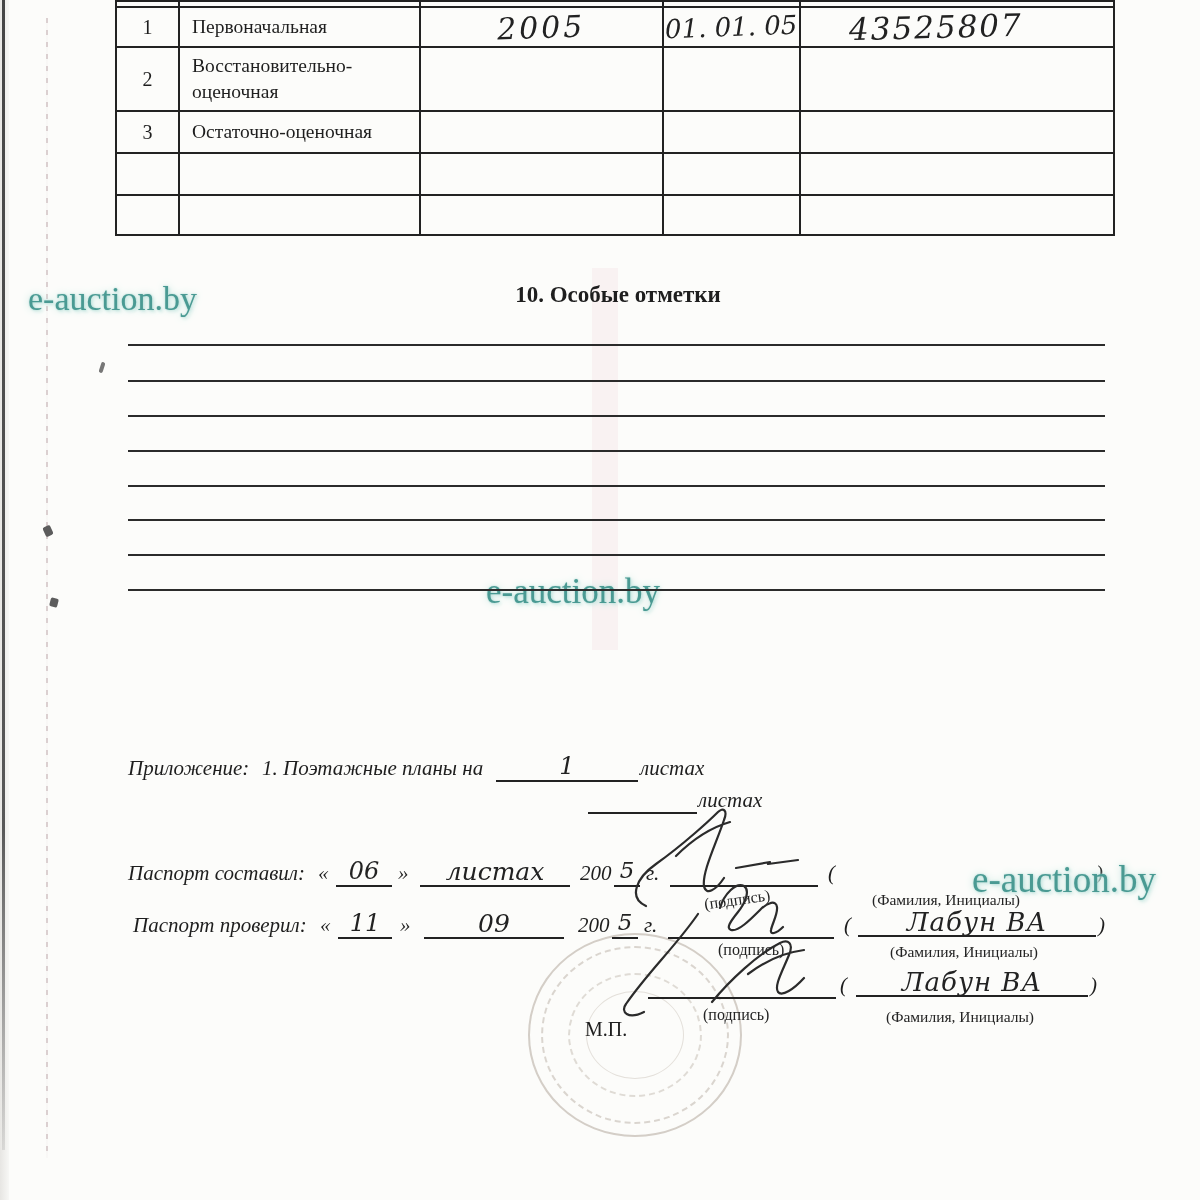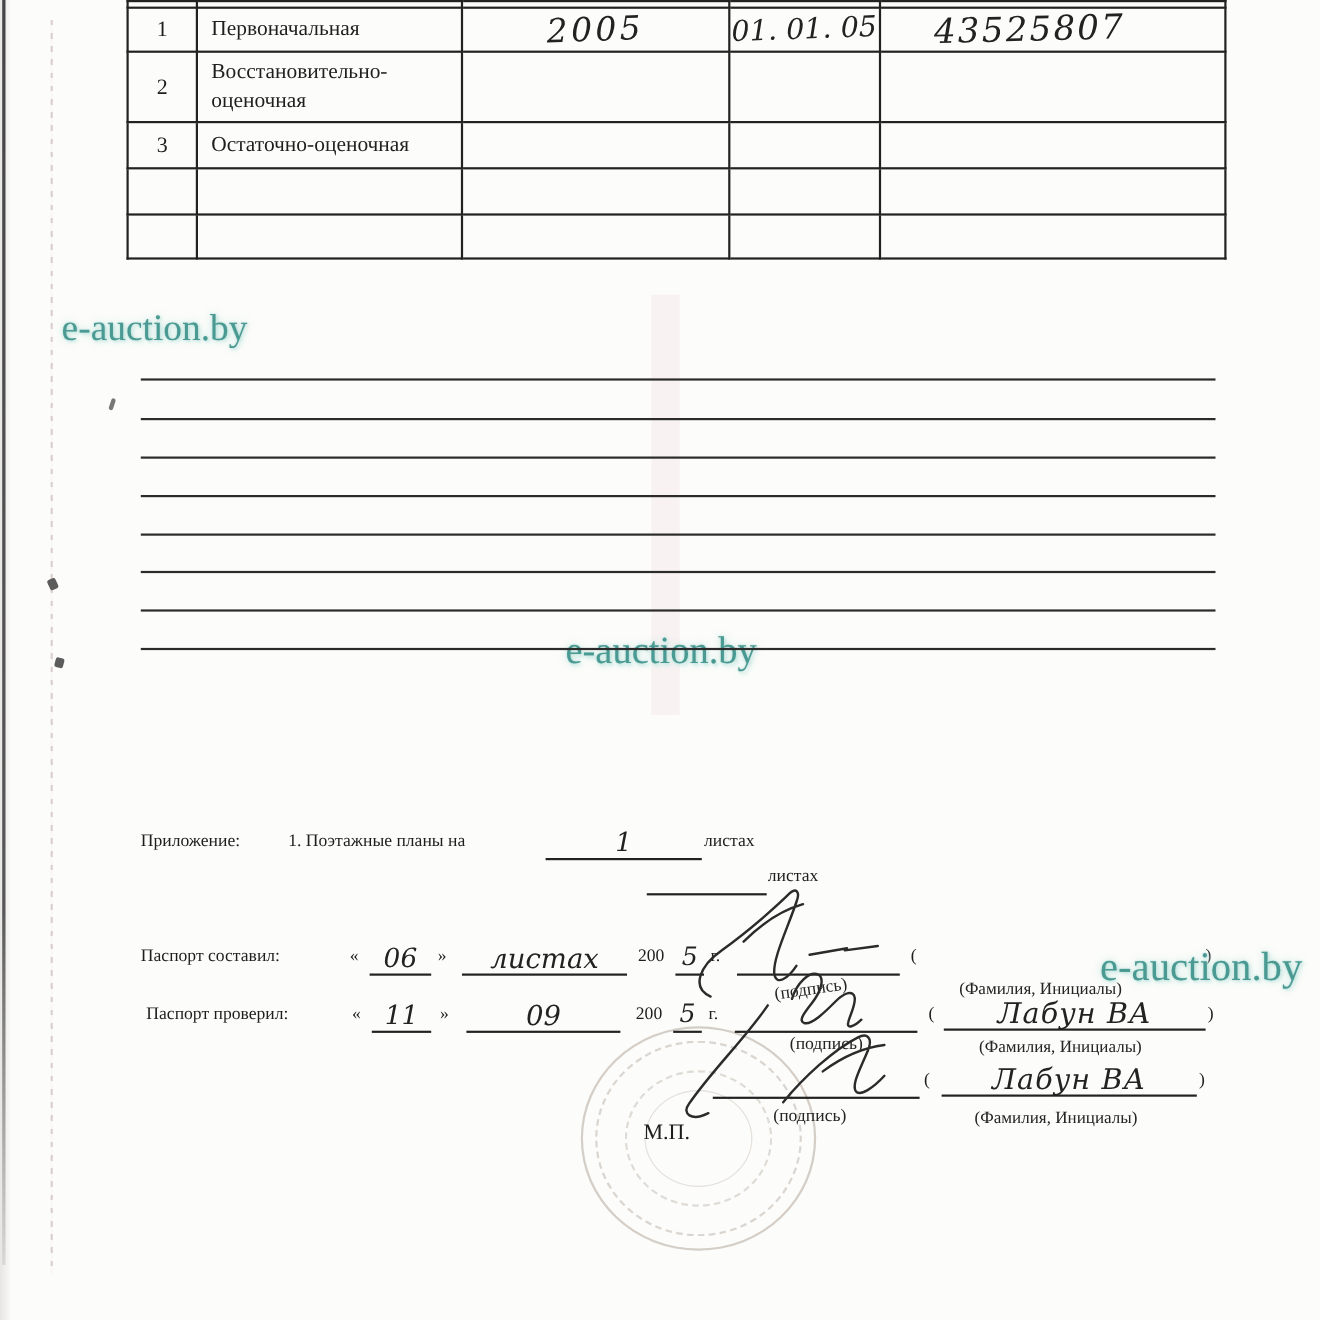--- a/index.html
+++ b/index.html
@@ -25,27 +25,27 @@
   .hw{font-family:"DejaVu Serif",serif;font-style:italic;color:#222;}
   .vt .hw{display:inline-block;}
   td.c-val{text-align:center;}
   td.c-val .hw{font-size:30px;transform:rotate(-2deg);letter-spacing:3px;}
   td.c-date{text-align:center;}
   td.c-date .hw{font-size:26px;transform:rotate(-2deg);}
   td.c-amt{text-align:left;padding-left:48px;}
   td.c-amt .hw{font-size:31px;letter-spacing:2px;transform:rotate(-1.5deg);}
   
   .wm{position:absolute;font-family:"Liberation Serif",serif;color:#4a9a93;white-space:nowrap;
-      text-shadow:0 0 2px #a7d6cf,0 0 9px #bfe4de,2px 2px 3px #d3ece7;margin-left:28px;}
+      text-shadow:0 0 2px #a7d6cf,0 0 9px #bfe4de,2px 2px 3px #d3ece7;}
   
   .sec-title{position:absolute;left:130px;top:282px;width:976px;text-align:center;
              font-weight:bold;font-size:23px;}
   .rule{position:absolute;left:128px;width:977px;height:2px;background:#2b2b2b;}
   
-  .t{position:absolute;font-size:16px;white-space:nowrap;}
+  .t{position:absolute;font-size:21px;white-space:nowrap;font-style:italic;}
   .blank{position:absolute;height:24px;border-bottom:2px solid #222;text-align:center;}
   .blank .hw{position:relative;top:-4px;}
   .sigline{position:absolute;height:24px;border-bottom:2px solid #222;}
   .small{position:absolute;font-size:16px;white-space:nowrap;color:#242424;}
   .tilt{transform:rotate(-8deg);}
   .hw-day{font-size:24px;} .hw-month{font-size:25px;} .hw-year{font-size:23px;} .hw-name{font-size:26px;letter-spacing:1px;}
   
   .stamp{position:absolute;left:528px;top:933px;width:214px;height:204px;z-index:0;}
   .ring{position:absolute;border-radius:50%;}
   .ring1{left:0;top:0;right:0;bottom:0;border:2px solid rgba(172,160,147,0.5);}
@@ -120,20 +120,21 @@
           <td></td>
           <td></td>
           <td></td>
     </tr>
   </tbody>
     </table>
 
   <div class="wm" style="left:28px;top:280px;font-size:34px;">e-auction.by</div>
   <div class="wm" style="left:486px;top:572px;font-size:35px;">e-auction.by</div>
 
+  <div class="sec-title">10. Особые отметки</div>
   <div class="rule" style="top:344px"></div>
   <div class="rule" style="top:380px"></div>
   <div class="rule" style="top:415px"></div>
   <div class="rule" style="top:450px"></div>
   <div class="rule" style="top:485px"></div>
   <div class="rule" style="top:519px"></div>
   <div class="rule" style="top:554px"></div>
   <div class="rule" style="top:589px"></div>
 
   <div class="t" style="left:128px;top:756px;">Приложение:</div>

